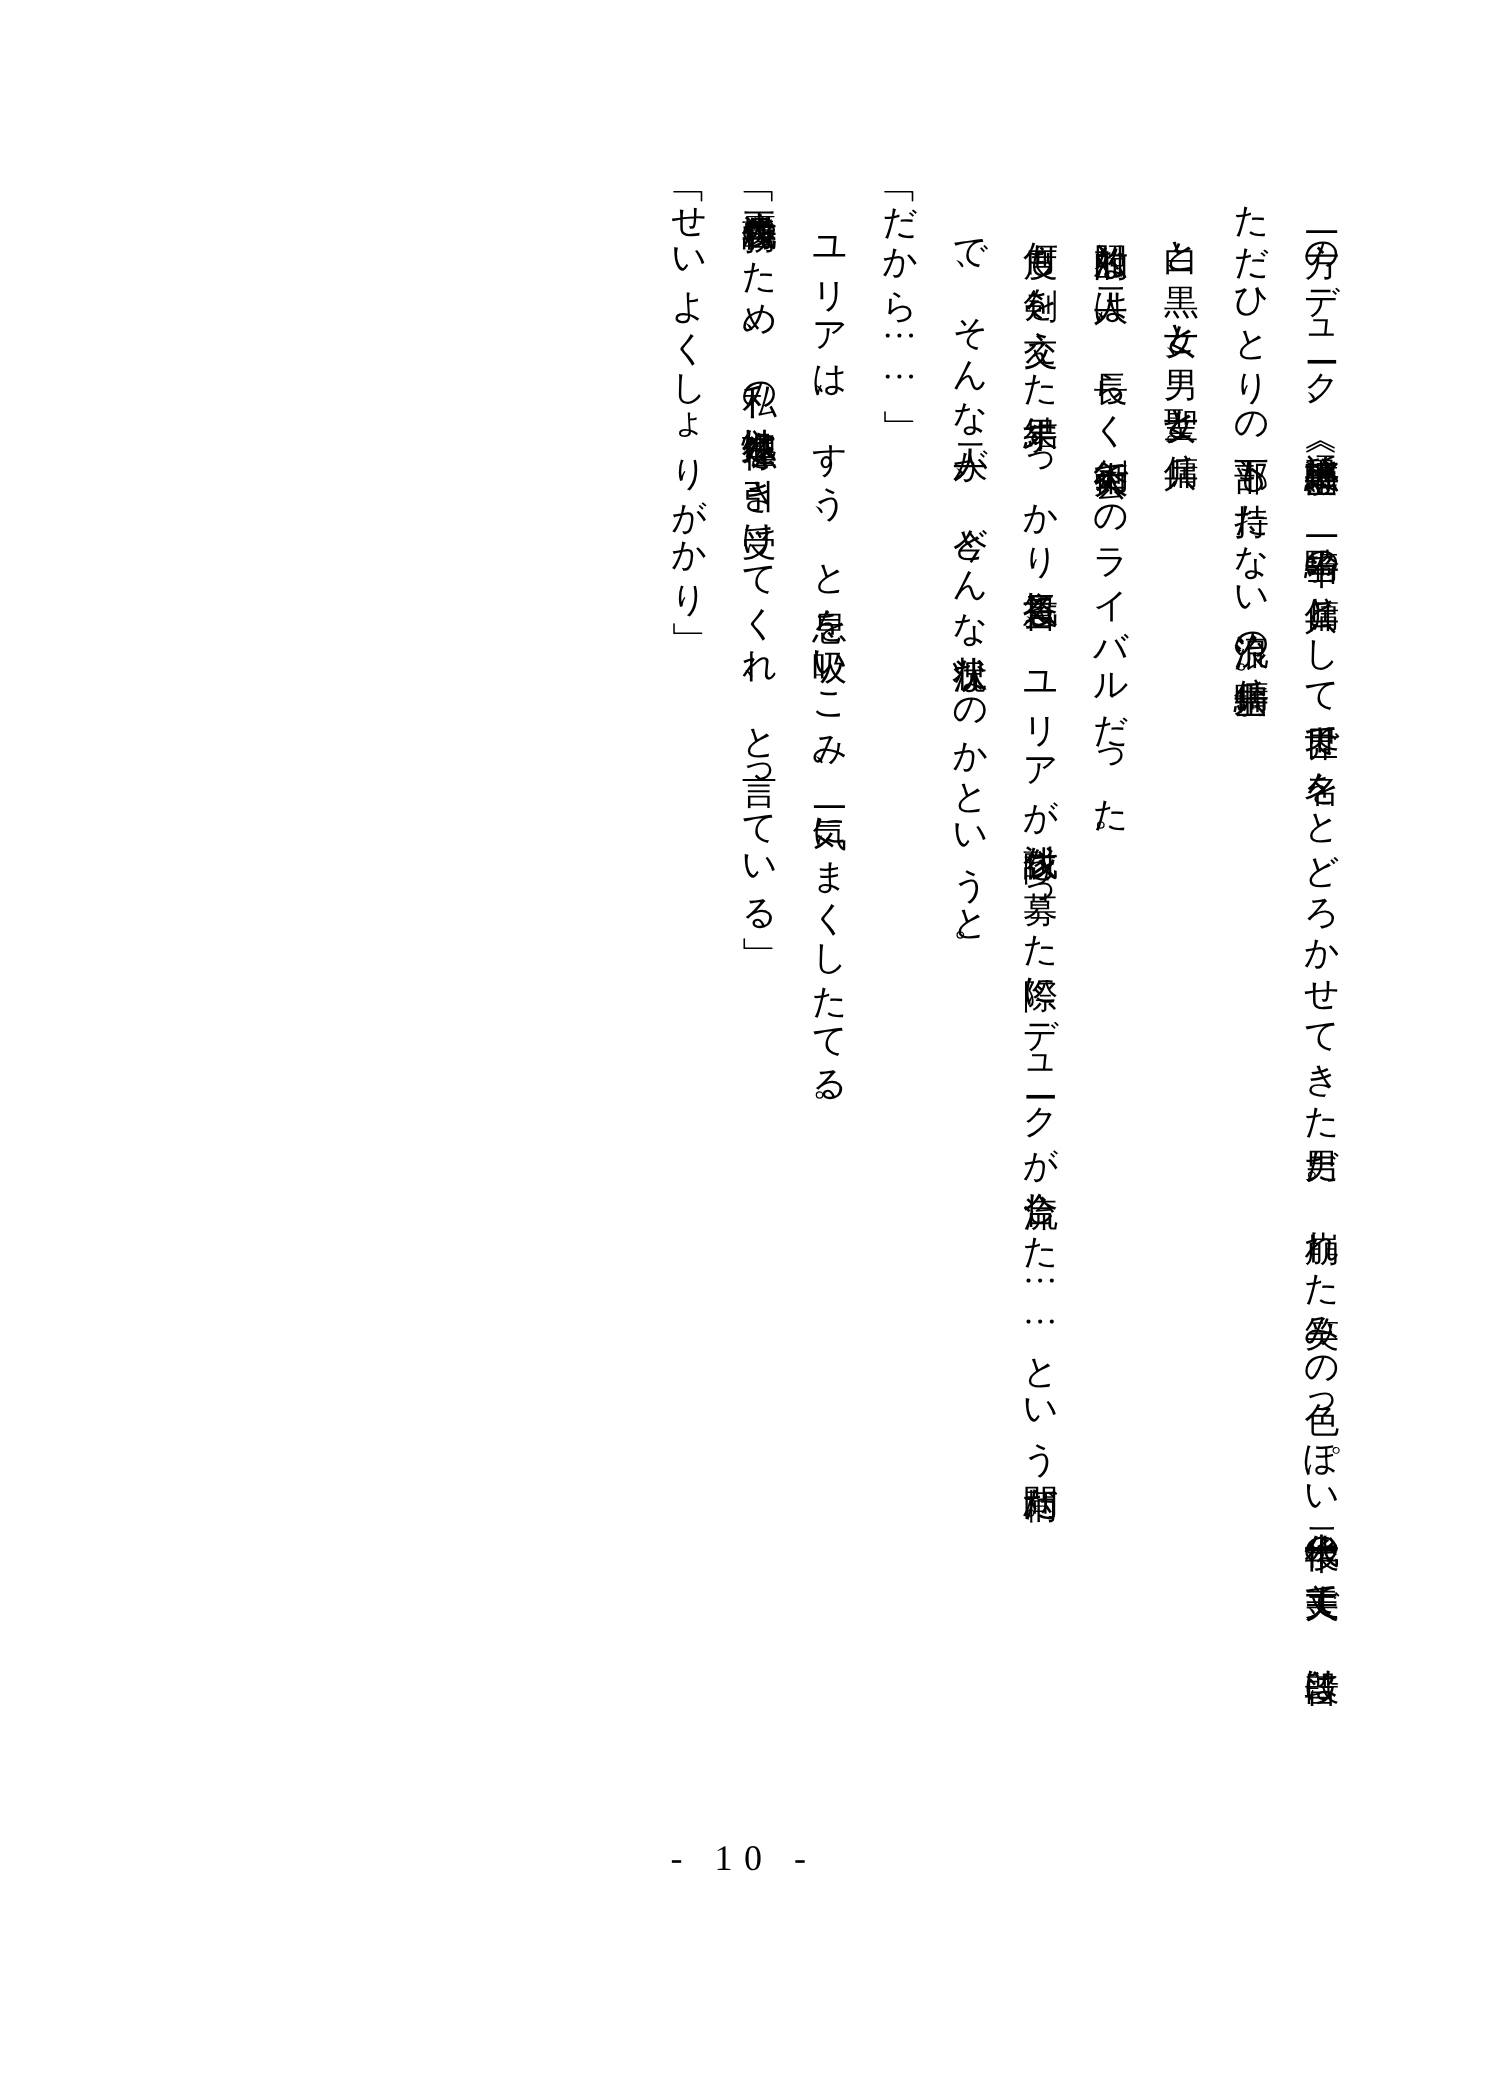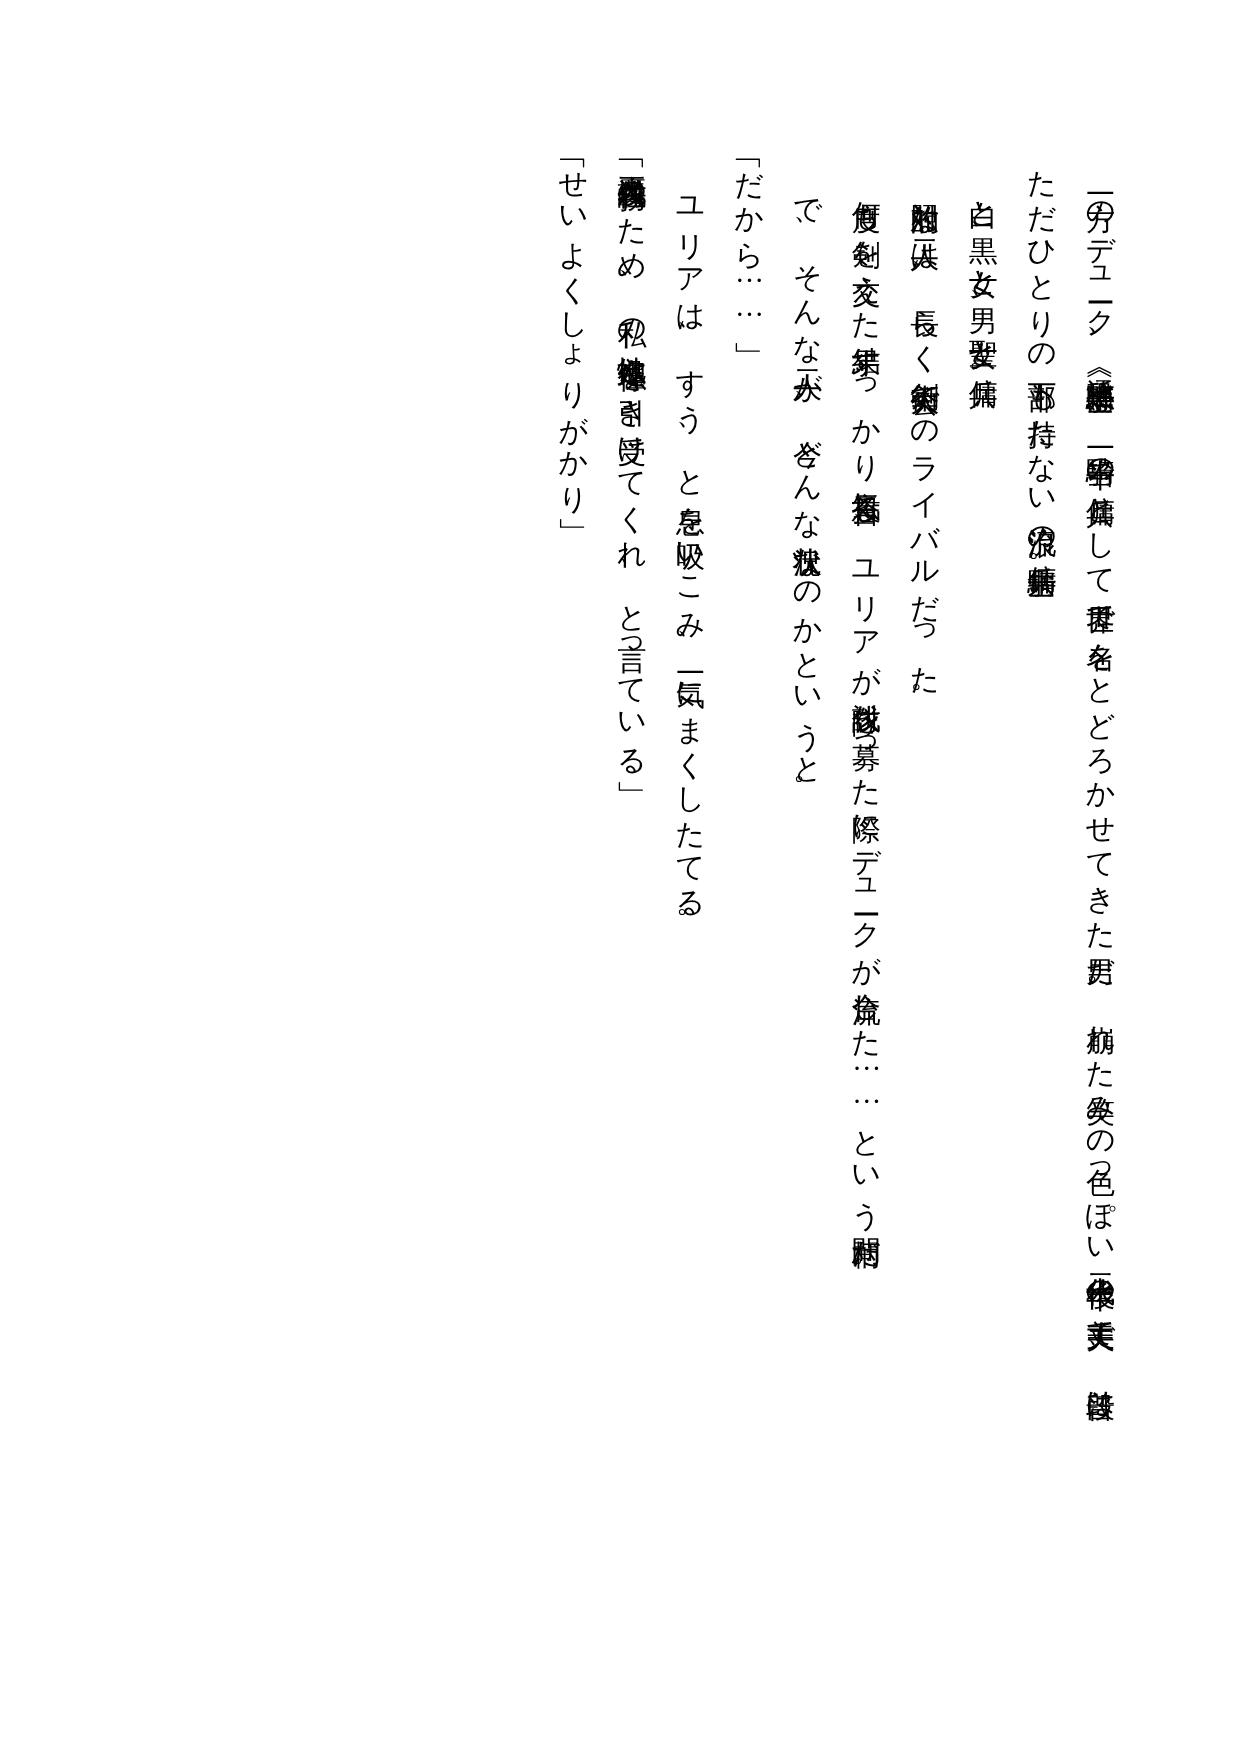--- a/index.html
+++ b/index.html
@@ -75,14 +75,15 @@
     <p class="indent">白と黒、女と男、聖女と傭兵。</p>
     <p class="indent">対照的な二人は、長らく剣術大会でのライバルだった。</p>
     <p class="indent">何度も剣を交えた結果すっかり意気投合し、ユリアが討伐隊を募った際にデュークが合流した……という間柄だ。</p>
     <p class="indent">で、そんな二人が、今どんな状況なのかというと。</p>
     <p class="noindent">「だから……」</p>
     <p class="indent">ユリアは、すう、と息を吸いこみ、一気にまくしたてる。</p>
     <p class="noindent">「魔王討伐任務のため、私の性欲処理係を引き受けてくれ、と言っている」</p>
     <p class="noindent">「せいよくしょりがかり」</p>
   </div>
 
+  <div class="folio">- 10 -</div>
 
 </div>
 
 </body></html>

